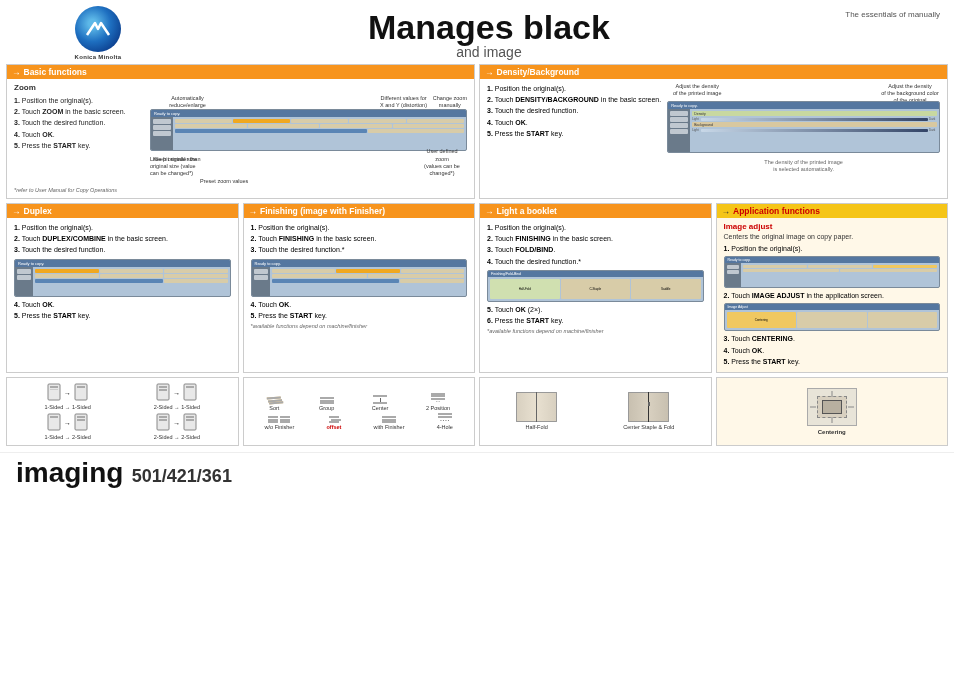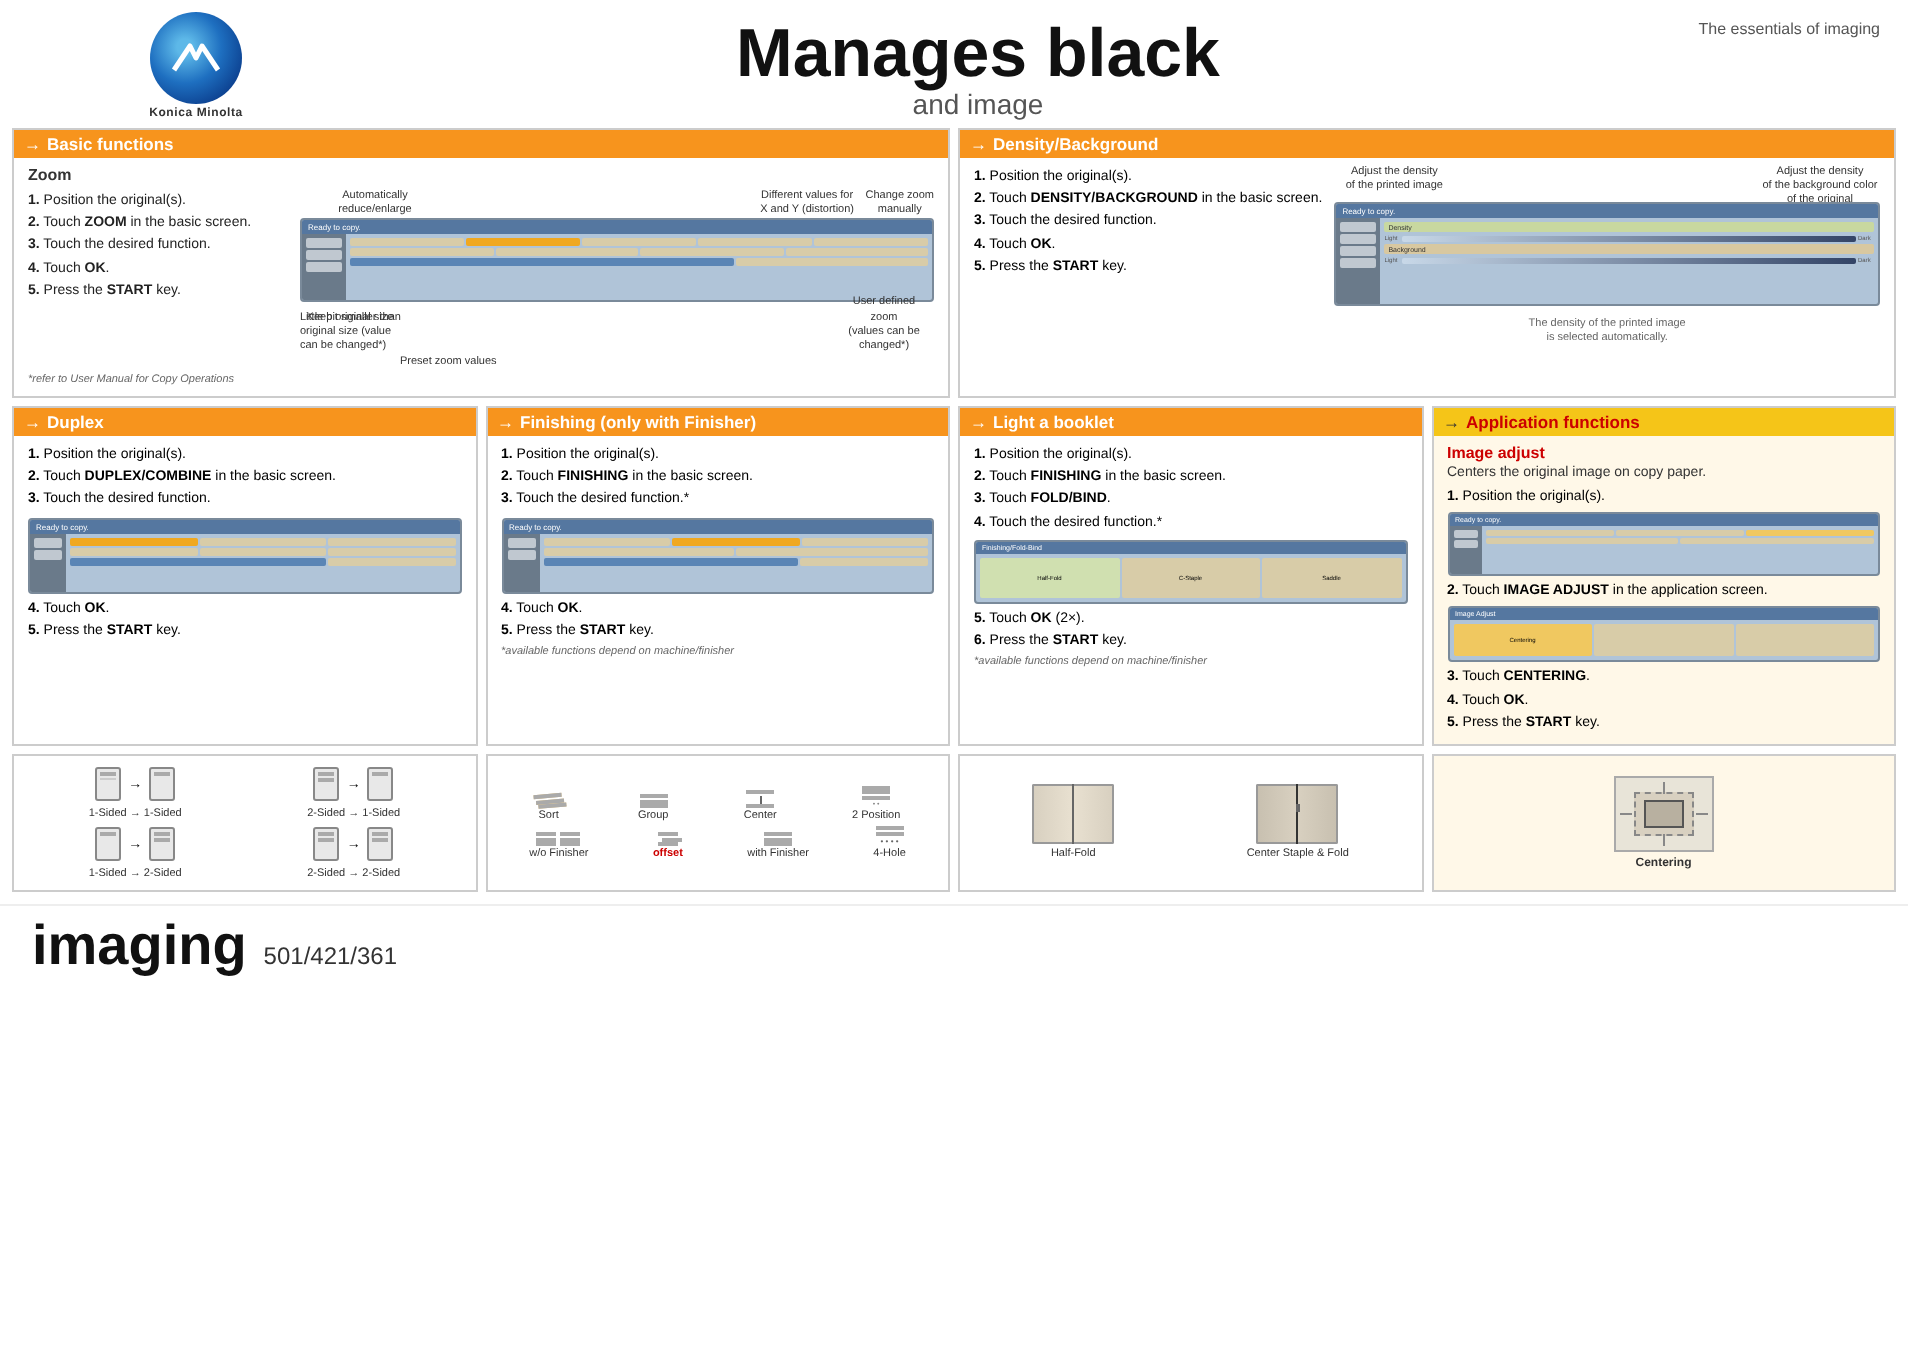--- a/index.html
+++ b/index.html
@@ -24,21 +24,21 @@
       <svg width="30" height="20" viewBox="0 0 30 20">
         <path d="M4 16 L12 4 L15 10 L18 4 L26 16" stroke="#fff" stroke-width="2.5" fill="none" stroke-linejoin="round"></path>
       </svg>
     </div>
     <div style="font-size:6px; color:#333; font-weight:bold; letter-spacing:0.3px; text-align:center;">Konica Minolta</div>
   </div>
   <div style="flex:1; text-align:center; padding-top:4px;">
     <div style="font-size:34px; font-weight:900; color:#111; line-height:1.0;">Manages black</div>
     <div style="font-size:14px; color:#555; margin-top:0;">and image</div>
   </div>
-  <div style="font-size:8px; color:#555; text-align:right; width:100px; padding-top:4px;">The essentials of imaging</div>
+  <div style="font-size:8px; color:#555; text-align:right; width:100px; padding-top:4px;">The essentials of manually</div>
 </div>
 
 <div style="padding: 2px 6px 2px 6px;">
 
   <div style="display:grid; grid-template-columns:1fr 1fr; gap:4px; margin-bottom:4px;">
 
     <div style="border:1px solid #ccc; padding:6px 7px 5px 7px; background:#fff; position:relative;">
       <div style="background:#f7941d; color:#fff; padding:2px 5px; margin:-6px -7px 4px -7px; display:flex; align-items:center; gap:3px; font-size:8.5px; font-weight:bold;">
         <span style="color:#fff;">→</span>
         <span>Basic functions</span>
@@ -190,21 +190,21 @@
         </div>
       </div>
 
       <div style="font-size:7px; line-height:1.6;"><span class="step-num">4.</span> Touch <strong>OK</strong>.</div>
       <div style="font-size:7px; line-height:1.6;"><span class="step-num">5.</span> Press the <strong>START</strong> key.</div>
     </div>
 
     <div style="border:1px solid #ccc; padding:6px 7px 5px 7px; background:#fff;">
       <div style="background:#f7941d; color:#fff; padding:2px 5px; margin:-6px -7px 4px -7px; display:flex; align-items:center; gap:3px; font-size:8.5px; font-weight:bold;">
         <span>→</span>
-        <span>Finishing (only with Finisher)</span>
+        <span>Finishing (image with Finisher)</span>
       </div>
       <div style="font-size:7px; line-height:1.6;"><span class="step-num">1.</span> Position the original(s).</div>
       <div style="font-size:7px; line-height:1.6;"><span class="step-num">2.</span> Touch <strong>FINISHING</strong> in the basic screen.</div>
       <div style="font-size:7px; line-height:1.6;"><span class="step-num">3.</span> Touch the desired function.*</div>
 
       <div style="height:38px; background:#b0c4d8; border:1px solid #7a8a9a; border-radius:2px; overflow:hidden; display:flex; flex-direction:column; margin:3px 0 2px 0;">
         <div style="background:#5577a0; height:7px; display:flex; align-items:center; padding:0 3px; color:#fff; font-size:4px;">Ready to copy.</div>
         <div style="flex:1; display:flex;">
           <div style="background:#6a7a8a; width:18px; display:flex; flex-direction:column; gap:1px; padding:2px;">
             <div style="background:#c0c8d0; height:5px; border-radius:1px;"></div>
@@ -508,15 +508,15 @@
         <div style="font-size:6px; color:#333; font-weight:bold;">Centering</div>
       </div>
     </div>
   </div>
 
 </div>
 
 <div style="display:flex; justify-content:space-between; align-items:center; padding:4px 16px 4px 16px; background:#fff; border-top:1px solid #eee;">
   <div>
     <span style="font-size:28px; font-weight:900; color:#111;">imaging</span>
-    <span style="font-size:12px; font-weight:normal; color:#333; margin-left:4px;">501/421/361</span>
+    <span style="font-size:18px; font-weight:bold; color:#333; margin-left:4px;">501/421/361</span>
   </div>
 </div>
 
 </body></html>

